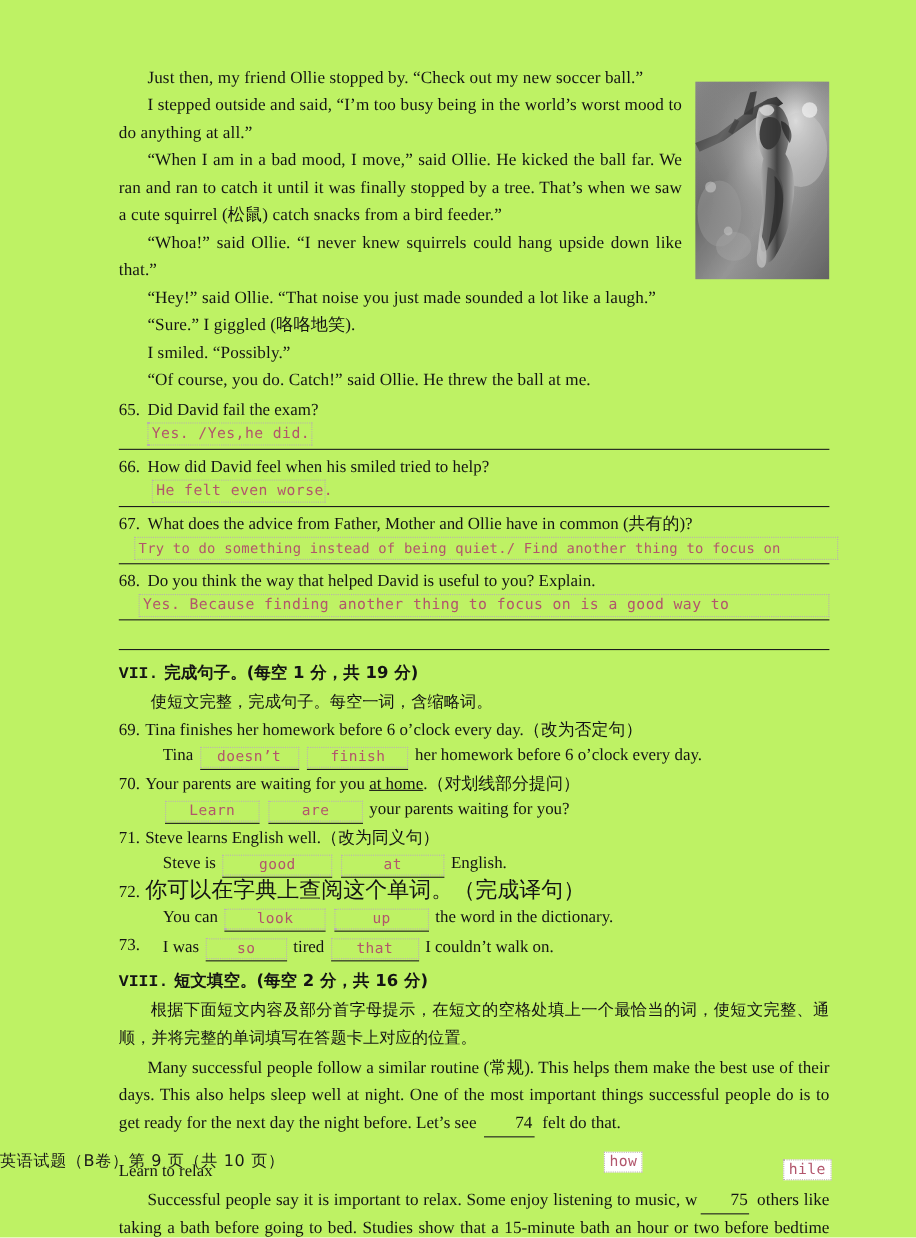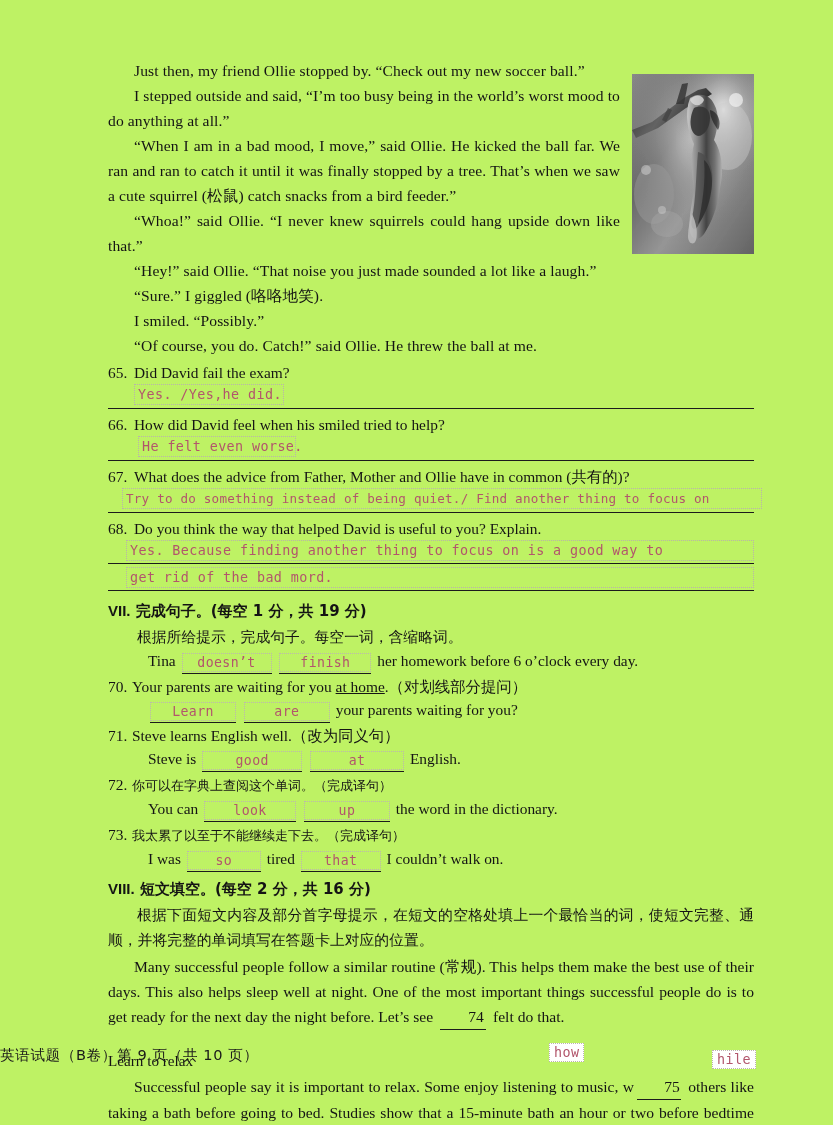--- a/index.html
+++ b/index.html
@@ -32,22 +32,22 @@
   
   .ptext {
     font-size: 15.6px;
     line-height: 25px;
     text-align: justify;
     text-justify: inter-word;
     letter-spacing: 0.1px;
   }
   .indent { text-indent: 26px; }
   .cn {
-    font-family: Liberation Serif, serif;
-    font-size: 13px;
+    font-family: Liberation Mono, monospace;
+    font-size: 20px;
   }
 
   
   .photo-wrap {
     float: right;
     margin: 16px 0 4px 12px;
     shape-outside: margin-box;
   }
   .photo {
     width: 122px;
@@ -136,21 +136,21 @@
 
   
   .sechead {
     font-family: "DejaVu Sans", "Liberation Sans", sans-serif;
     font-weight: bold;
     font-size: 15px;
     line-height: 26px;
     margin-top: 5px;
   }
   .sechead .rn {
-    font-family: Liberation Sans, sans-serif;
+    font-family: Liberation Mono, monospace;
     font-weight: bold;
   }
   .secdesc {
     font-family: "DejaVu Sans", "Liberation Sans", sans-serif;
     font-size: 14.8px;
     line-height: 25px;
     text-indent: 29px;
     text-align: justify;
   }
 
@@ -312,32 +312,33 @@
       <span class="qnum">68.</span>
       <span>Do you think the way that helped David is useful to you? Explain.</span>
     </div>
     <div class="ansrow" style="height:25px;">
       <div class="ansbox" style="left:18px; right:0;">
         <span class="red">Yes. Because finding another thing to focus on is a good way to</span>
       </div>
       <div class="rule" style="top:23px;"></div>
     </div>
     <div class="ansrow" style="height:26px;">
-      <div class="ansbox" style="left:18px; right:0; top:2px;">
-        <span class="red">get rid of the bad mord.</span>
-      </div>
       <div class="rule" style="top:25px;"></div>
     </div>
 
     <div class="sechead" style="margin-top:7px;">
       <span class="rn">VII.</span>
       <span>完成句子。(每空 1 分，共 19 分)</span>
     </div>
-    <div class="secdesc">根据所给提示，完成句子。每空一词，含缩略词。</div>
-
+    <div class="secdesc">使短文完整，完成句子。每空一词，含缩略词。</div>
+
+    <div class="qline flush" style="margin-top:2px;">
+      <span class="qnum">69.</span>
+      <span>Tina finishes her homework before 6 o’clock every day.（改为否定句）</span>
+    </div>
     <div class="sline">
       <span>Tina</span>
       <span class="blank" style="width:90px;">
         <span class="sp">xx</span>
         <span class="bx">
             <span class="red">doesn’t</span>
           </span>
       </span>
       <span class="blank" style="width:92px;">
         <span class="sp">xx</span>
@@ -405,21 +406,20 @@
         <span class="sp">xx</span>
         <span class="bx">
             <span class="red">up</span>
           </span>
       </span>
       <span>the word in the dictionary.</span>
     </div>
 
     <div class="qline flush" style="margin-top:2px;">
       <span class="qnum">73.</span>
-      <span class="cn">我太累了以至于不能继续走下去。（完成译句）</span>
     </div>
     <div class="sline">
       <span>I was</span>
       <span class="blank" style="width:74px;">
         <span class="sp">xx</span>
         <span class="bx">
             <span class="red">so</span>
           </span>
       </span>
       <span>tired</span>

